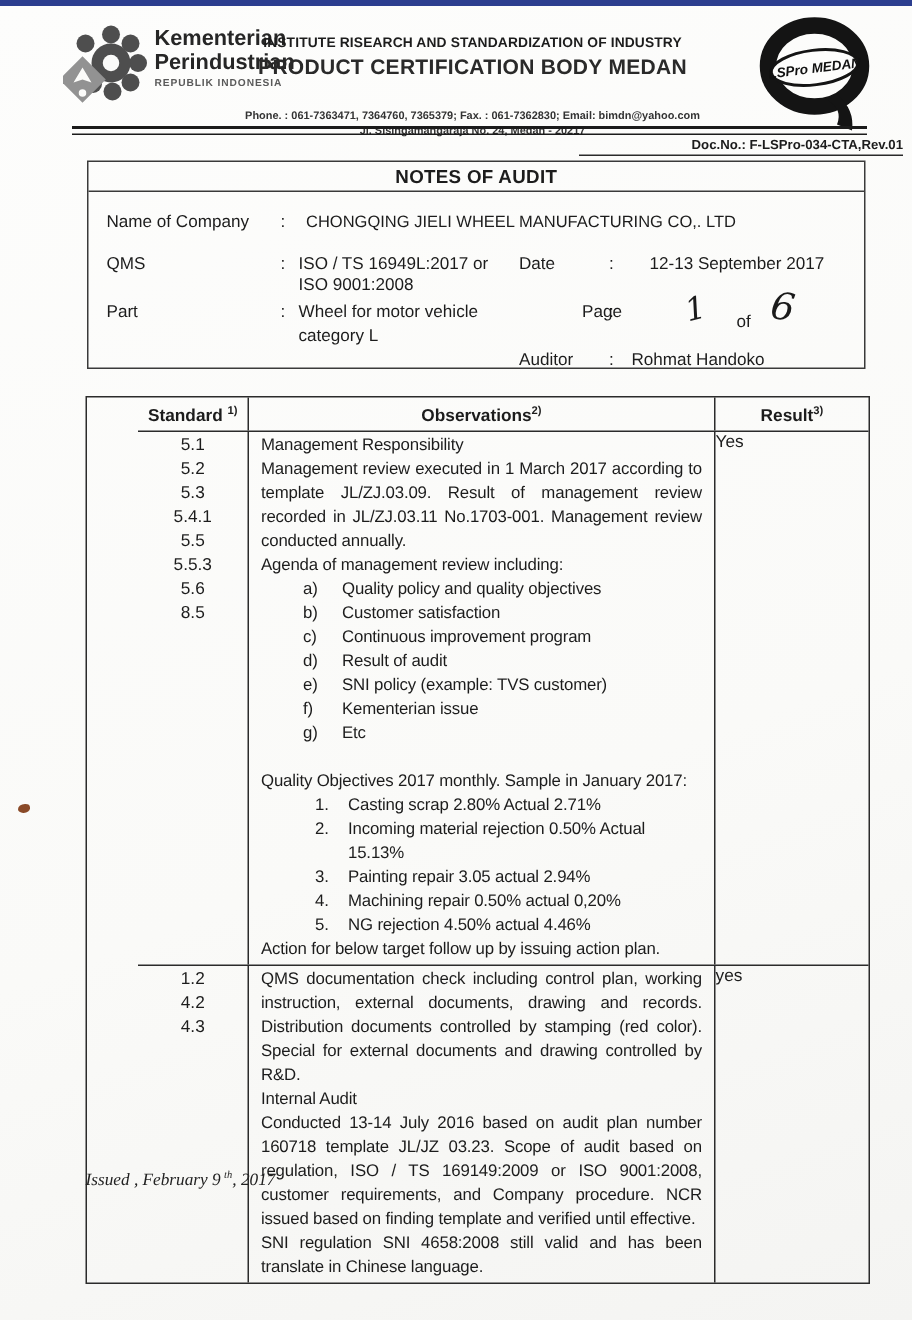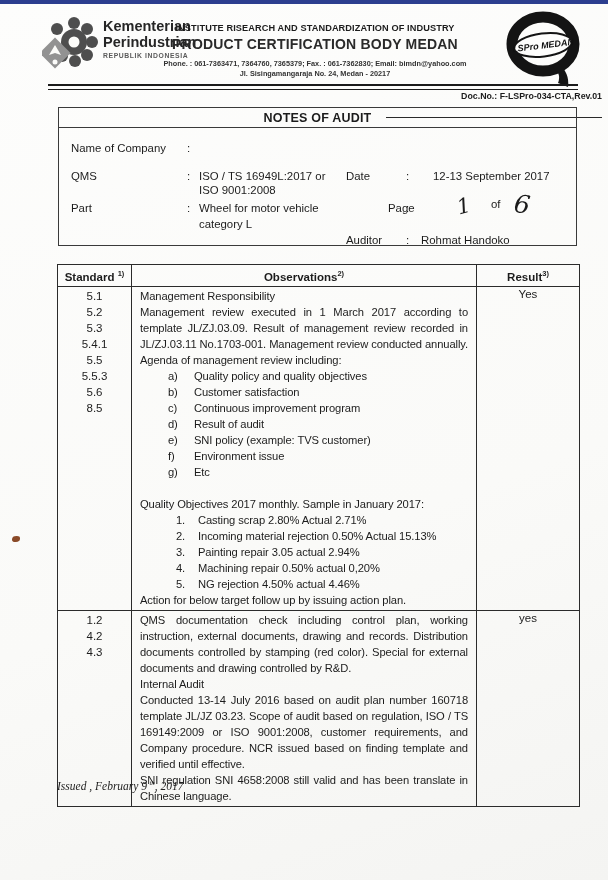--- a/index.html
+++ b/index.html
@@ -13,51 +13,51 @@
 
   
   .logo-left { position:absolute; left:42px; top:15px; }
   .ministry { position:absolute; left:103px; top:19px; }
   .ministry .m1 { font-size:14.5px; font-weight:bold; line-height:15.5px; color:#262626; }
   .ministry .m3 { font-size:6.8px; font-weight:bold; letter-spacing:0.6px; color:#5a5a5a; margin-top:2px; }
   .hdr-center { position:absolute; left:158px; top:21px; width:314px; text-align:center; }
   .hdr-center .h1 { font-size:8.6px; font-weight:bold; letter-spacing:0.1px; }
   .hdr-center .h2 { font-size:9.2px; font-weight:bold; margin-top:2px; letter-spacing:0.1px; }
   .hdr-center .h3 { font-size:14px; font-weight:bold; margin-top:3px; letter-spacing:0.2px; color:#2a2a2a; }
-  .hdr-center .h4 { font-size:7.3px; font-weight:bold; margin-top:7px; color:#333; }
+  .hdr-center .h4 { font-size:7.3px; font-weight:bold; margin-top:20px; color:#333; }
   .hdr-center .h5 { font-size:7.3px; font-weight:bold; margin-top:1px; color:#333; }
   .logo-right { position:absolute; left:498px; top:9px; }
 
   .rule { position:absolute; left:48px; top:84px; width:530px; height:6px;
           border-top:2.6px solid #1b1b1b; border-bottom:1.4px solid #1b1b1b; }
   .docno { position:absolute; left:386px; top:91px; width:216px; text-align:right;
-           font-size:8.8px; font-weight:bold; padding-bottom:16px; border-bottom:1.4px solid #2a2a2a; }
+           font-size:8.8px; font-weight:bold; padding-bottom:2px; border-bottom:1.4px solid #2a2a2a; }
 
   
   .formbox { position:absolute; left:58px; top:107px; width:519px; height:139px; border:1.4px solid #3a3a3a; }
   .fb-title { height:20px; line-height:20px; border-bottom:1.4px solid #3a3a3a;
               text-align:center; font-weight:bold; font-size:12.5px; letter-spacing:0.2px; }
   .fld { position:absolute; font-size:11.4px; white-space:nowrap; }
   .hand { font-family:"DejaVu Serif", serif; font-style:italic; color:#1a1a1a; display:inline-block; }
   .hand1 { font-size:21px; transform:rotate(-14deg); }
   .hand6 { font-size:25px; transform:rotate(8deg); }
 
   
   .tbl { position:absolute; left:57px; top:264px; width:523px; border:1.5px solid #2b2b2b; }
-  .thead, .trow { display:grid; grid-template-columns:74px 1fr 102px; }
+  .thead, .trow { display:grid; grid-template-columns:74px 1fr 102px;margin-left:34px; }
   .thead { border-bottom:1.4px solid #2b2b2b; font-weight:bold; font-size:11.5px; }
   .thead > div { padding:1px 2px; text-align:center; line-height:16px; }
   .trow { border-bottom:1.3px solid #2b2b2b; }
   .trow:last-child { border-bottom:none; }
   .trow:nth-child(1) { min-height:304px; }
   .trow:nth-child(2) { min-height:177px; }
   .cbr { border-right:1.3px solid #2b2b2b; }
   .std-col { text-align:center; font-size:11.5px; line-height:16px; padding-top:1px; }
   .obs-col { padding:1px 8px 2px 8px; font-size:11.2px; line-height:16px; letter-spacing:-0.1px; }
-  .res-col { text-align:center; font-size:11.5px; padding-top:1px; }
+  .res-col { text-align:left; font-size:11.5px; padding-top:1px; }
   .obs-col .just { text-align:justify; }
   .obs-col .li { display:flex; padding-left:28px; }
   .obs-col .li.num { padding-left:36px; }
   .obs-col .mk { flex:0 0 26px; }
   .obs-col .li.num .mk { flex:0 0 22px; }
   .obs-col .blank { height:16px; }
   sup { font-size:7.5px; }
 
   .issued { position:absolute; left:57px; top:779px; font-family:"Liberation Serif", serif;
             font-style:italic; font-size:11.5px; color:#222; }
@@ -121,39 +121,40 @@
   </div>
 
   <div class="rule"></div>
   <div class="docno">Doc.No.: F-LSPro-034-CTA,Rev.01</div>
 
   <div class="formbox">
     <div class="fb-title">NOTES OF AUDIT</div>
 
     <div class="fld" style="left:12px; top:34px;">Name of Company</div>
     <div class="fld" style="left:128px; top:34px;">:</div>
+    <div class="fld" style="left:145px; top:34px; font-size:11px;">CHONGQING JIELI WHEEL MANUFACTURING CO,. LTD</div>
 
     <div class="fld" style="left:12px; top:62px;">QMS</div>
     <div class="fld" style="left:128px; top:62px;">:</div>
     <div class="fld" style="left:140px; top:62px;">ISO / TS 16949L:2017 or</div>
     <div class="fld" style="left:140px; top:76px;">ISO  9001:2008</div>
 
     <div class="fld" style="left:287px; top:62px;">Date</div>
     <div class="fld" style="left:347px; top:62px;">:</div>
     <div class="fld" style="left:362px; top:62px;margin-left:12px;">12-13 September 2017</div>
 
     <div class="fld" style="left:12px; top:94px;">Part</div>
     <div class="fld" style="left:128px; top:94px;">:</div>
     <div class="fld" style="left:140px; top:94px;">Wheel for motor vehicle</div>
     <div class="fld" style="left:140px; top:110px;">category L</div>
 
     <div class="fld" style="left:287px; top:94px;margin-left:42px;">Page</div>
     <div class="fld" style="left:347px; top:94px;">:</div>
     <div class="fld hand hand1" style="left:398px; top:86px;">1</div>
-    <div class="fld" style="left:432px; top:90px;">of</div>
+    <div class="fld" style="left:432px; top:101px;">of</div>
     <div class="fld hand hand6" style="left:455px; top:82px;">6</div>
 
     <div class="fld" style="left:287px; top:126px;">Auditor</div>
     <div class="fld" style="left:347px; top:126px;">:</div>
     <div class="fld" style="left:362px; top:126px;">Rohmat Handoko</div>
   </div>
 
   <div class="tbl">
     <div class="thead">
       <div class="cbr">
@@ -197,21 +198,21 @@
             <div class="li">
               <span class="mk">d)</span>
               <span>Result of audit</span>
             </div>
             <div class="li">
               <span class="mk">e)</span>
               <span>SNI policy (example: TVS customer)</span>
             </div>
             <div class="li">
               <span class="mk">f)</span>
-              <span>Environment issue</span>
+              <span>Kementerian issue</span>
             </div>
             <div class="li">
               <span class="mk">g)</span>
               <span>Etc</span>
             </div>
             <div class="blank"></div>
             <div class="">Quality Objectives 2017 monthly. Sample in January 2017:</div>
             <div class="li num">
               <span class="mk">1.</span>
               <span>Casting scrap 2.80% Actual 2.71%</span>

